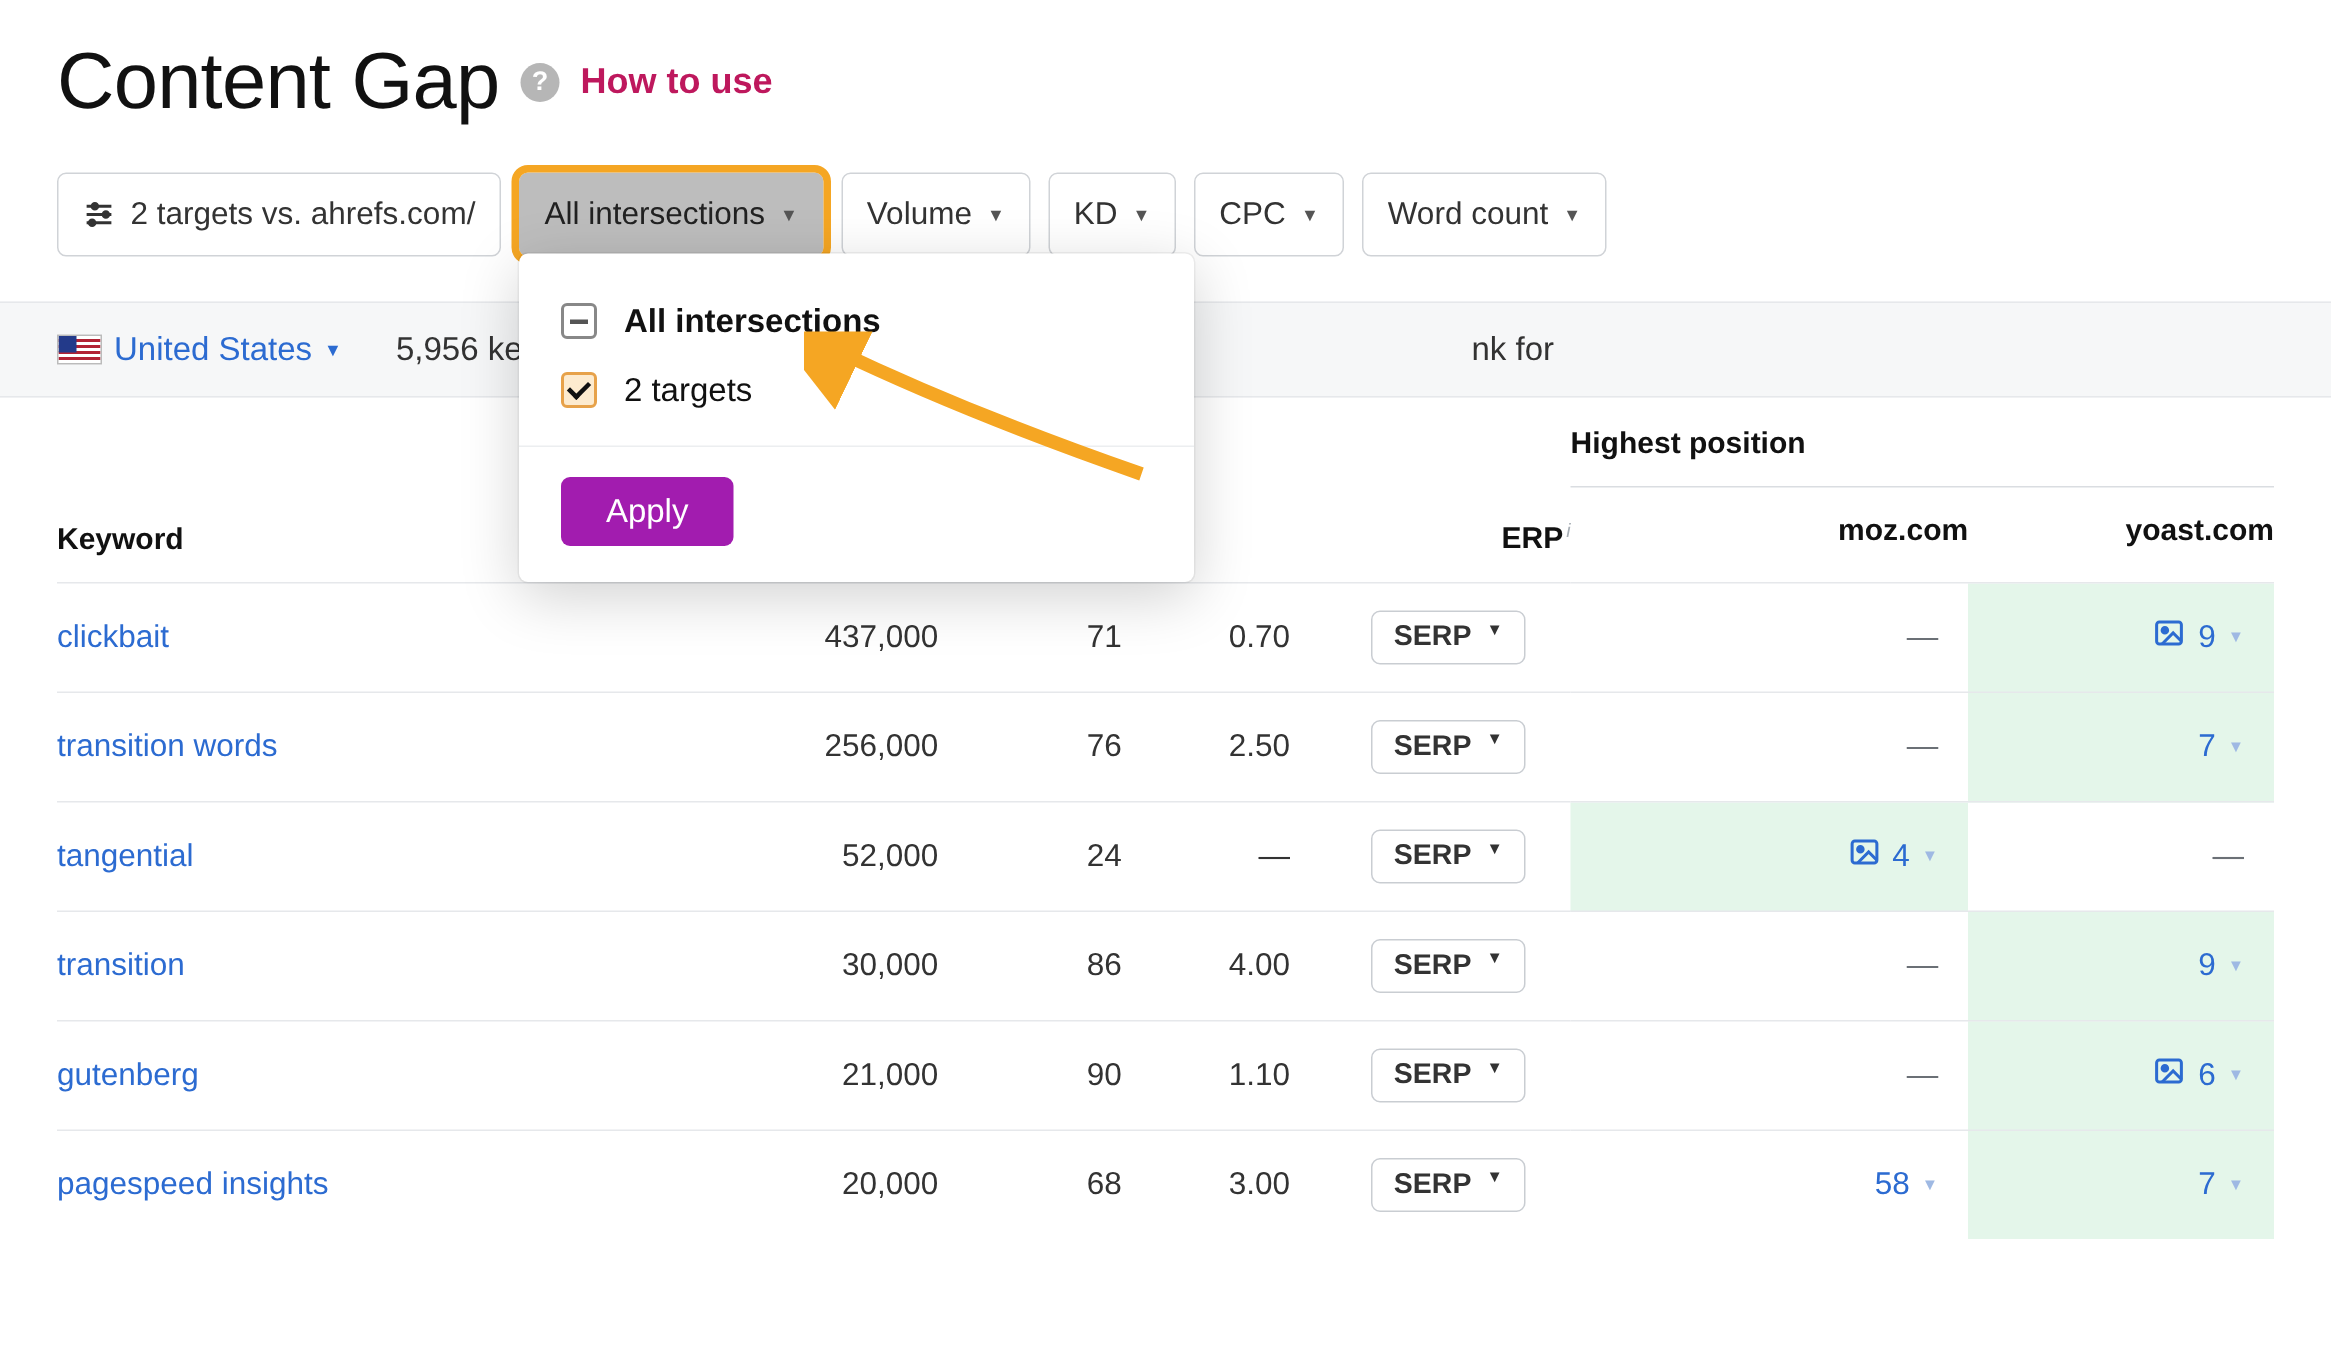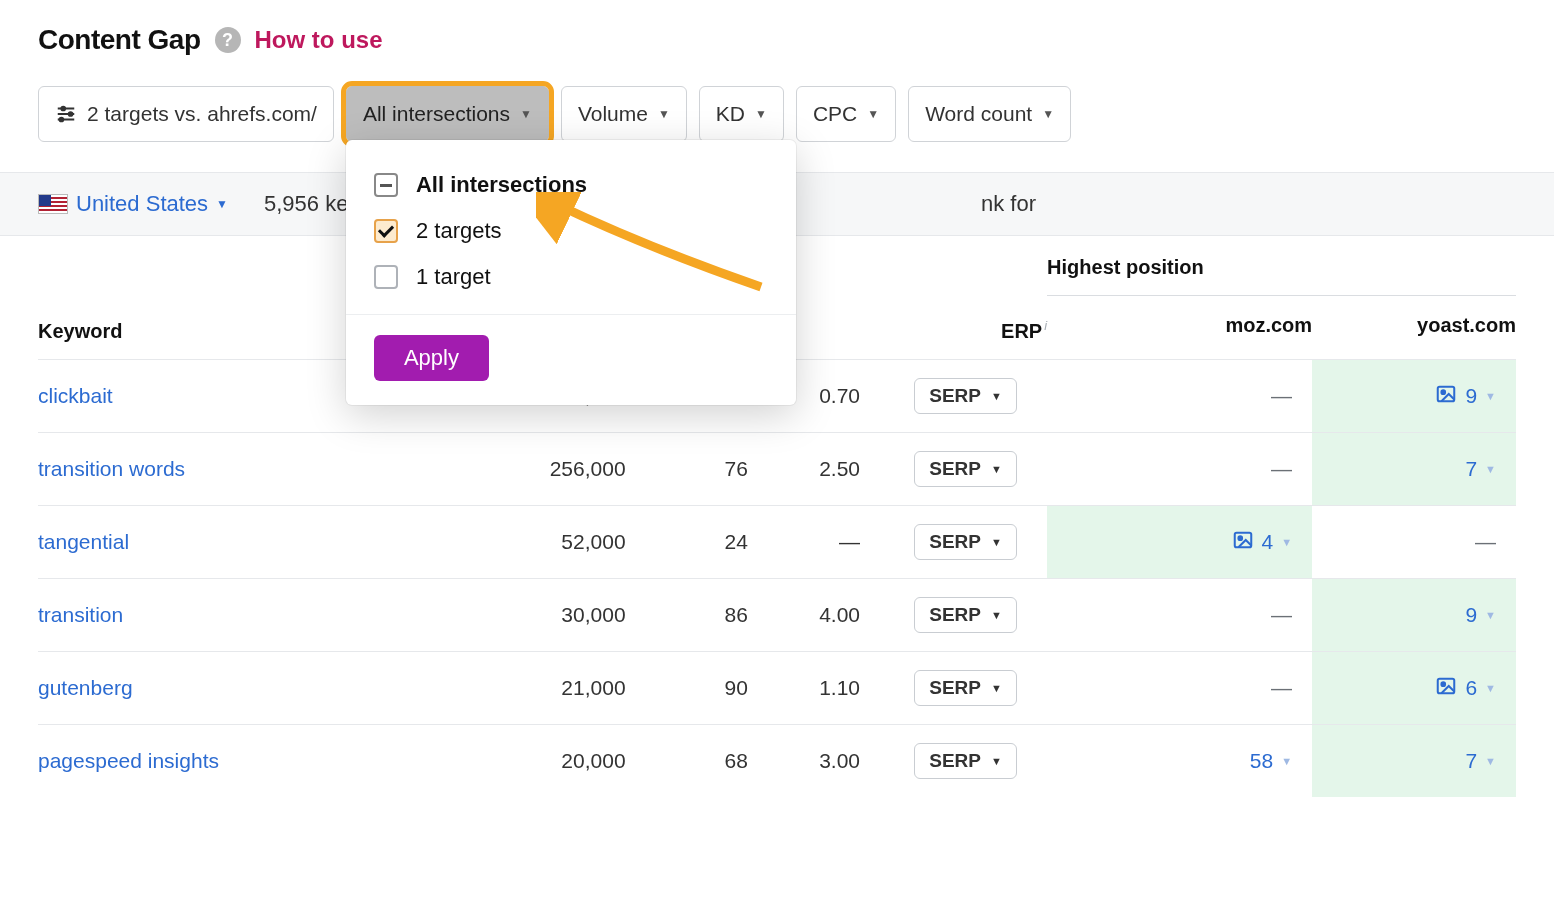--- a/index.html
+++ b/index.html
@@ -1,20 +1,20 @@
 <!DOCTYPE html>
 <html><head>
 <meta charset="utf-8">
 <style>
   * { box-sizing: border-box; margin: 0; padding: 0; }
   body { font-family: -apple-system, BlinkMacSystemFont, "Segoe UI", Helvetica, Arial, sans-serif; color: #111; font-size: 19px; width: 1554px; overflow: hidden; }
   .wrap { padding: 24px 38px 0 38px; }
 
   .hdr { display: flex; align-items: center; gap: 14px; margin-bottom: 30px; }
-  .hdr h1 { font-size: 28px; font-weight: 700; letter-spacing: -0.5px; }
+  .hdr h1 { font-size: 53px; font-weight: 400; letter-spacing: -0.5px; }
   .help-q { width: 26px; height: 26px; border-radius: 50%; background: #b6b6b6; color: #fff; display: flex; align-items: center; justify-content: center; font-size: 18px; font-weight: 700; }
   .help-txt { color: #be185d; font-size: 24px; font-weight: bold; }
 
   .filters { display: flex; gap: 12px; margin-bottom: 30px; position: relative; }
   .pill { display: inline-flex; align-items: center; gap: 10px; height: 56px; padding: 0 16px; border: 1px solid #d0d3d7; border-radius: 6px; background: #fff; font-size: 21px; color: #333; white-space: nowrap; cursor: pointer; }
   .pill .caret { font-size: 12px; color: #555; }
   .pill.active { background: #bdbdbd; border-color: #bdbdbd; color: #222; }
   .pill.active-wrap { outline: 5px solid #f5a623; outline-offset: 0; border-radius: 6px; }
   .sliders-ico svg { width: 22px; height: 22px; display: block; }
   .search-pill { color: #9aa1a8; border-color: #d0d3d7; min-width: 180px; }
@@ -46,21 +46,21 @@
   thead th.r { text-align: right; }
   .sup-i { color: #a7aeb5; font-size: 13px; vertical-align: super; font-weight: 400; font-style: italic; margin-left: 2px; }
   .sub-head th { font-weight: 700; font-size: 20px; padding: 14px 0 22px 0; }
   .sub-head .line { border-top: 1px solid #dadde1; padding-top: 18px; }
 
   tbody tr { border-top: 1px solid #e6e8eb; }
   tbody td { padding: 18px 0; font-size: 21px; vertical-align: middle; }
   td.kw a { color: #2c6bd1; text-decoration: none; }
   td.num { text-align: right; color: #333; padding-right: 24px; }
   td.serp { text-align: center; }
-  .serp-btn { display: inline-flex; align-items: center; gap: 10px; border: 1px solid #c9cdd2; border-radius: 6px; padding: 6px 14px; font-size: 19px; font-weight: 600; color: #333; background: #fff; cursor: pointer; }
+  .serp-btn { display: inline-flex; gap: 10px; border: 1px solid #c9cdd2; border-radius: 6px; padding: 6px 14px; font-size: 19px; font-weight: 600; color: #333; background: #fff; cursor: pointer; }
   .serp-btn .caret { font-size: 11px; }
 
   td.pos { text-align: right; padding-right: 20px; }
   td.pos.hl { background: #e4f6ea; }
   .pos-wrap { display: inline-flex; align-items: center; gap: 8px; justify-content: flex-end; }
   .pos-num { color: #2c6bd1; font-size: 21px; font-weight: 500; }
   .pos-caret { color: #9fb9e3; font-size: 11px; }
   .dash { color: #6b7076; }
   .img-ico { width: 22px; height: 22px; color: #2c6bd1; }
 
@@ -104,24 +104,20 @@
       </div>
 
       <div class="dropdown">
         <div class="dd-row hdr-row">
           <span class="chk minus"></span>
           <span>All intersections</span>
         </div>
         <div class="dd-row">
           <span class="chk checked"></span>
           <span>2 targets</span>
-        </div>
-        <div class="dd-row">
-          <span class="chk"></span>
-          <span>1 target</span>
         </div>
         <div class="dd-sep"></div>
         <button class="apply-btn">Apply</button>
 
         <svg class="arrow" style="left:190px; top:52px;" width="240" height="110" viewBox="0 0 240 110">
           <defs>
               <marker id="ah" markerWidth="8" markerHeight="8" refX="2" refY="4" orient="auto">
                 <path d="M0,0 L8,4 L0,8 Z" fill="#f5a623"></path>
               </marker>
             </defs>

